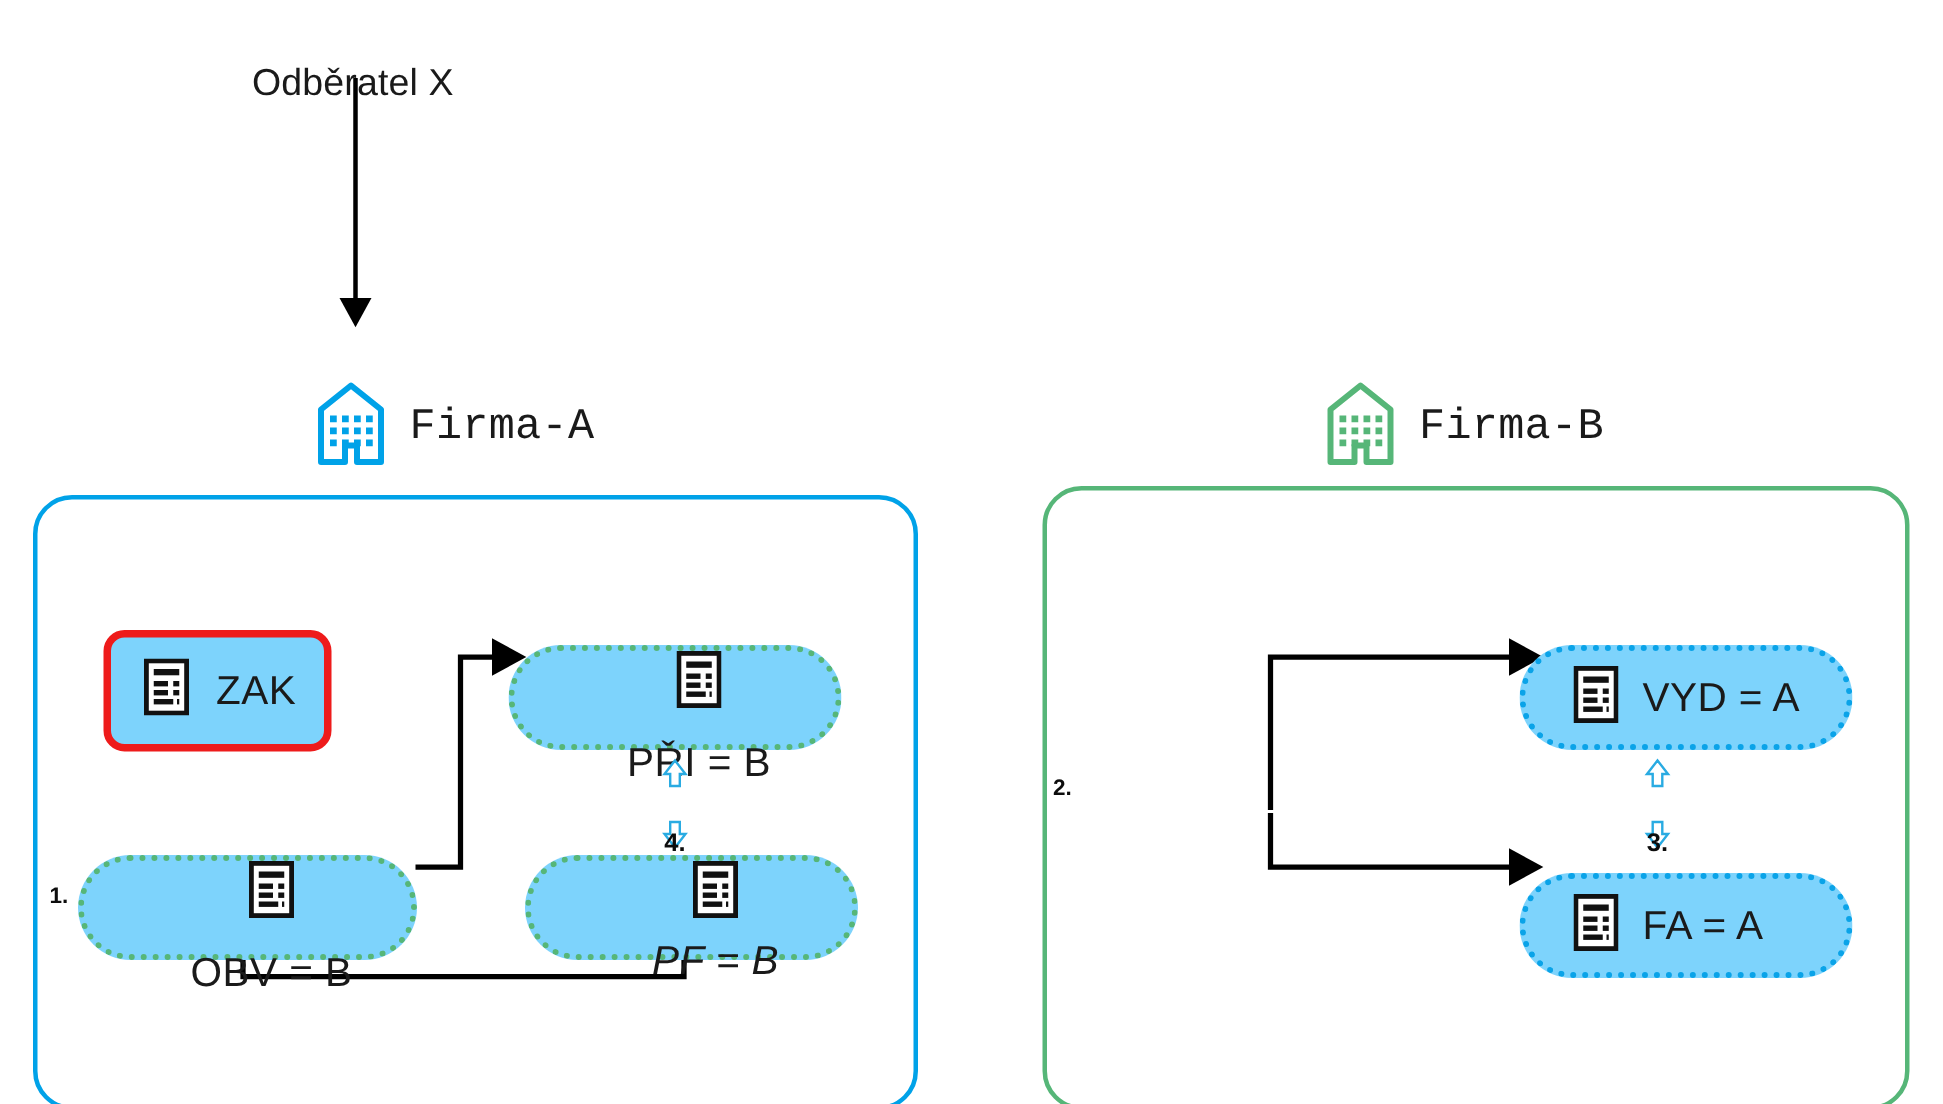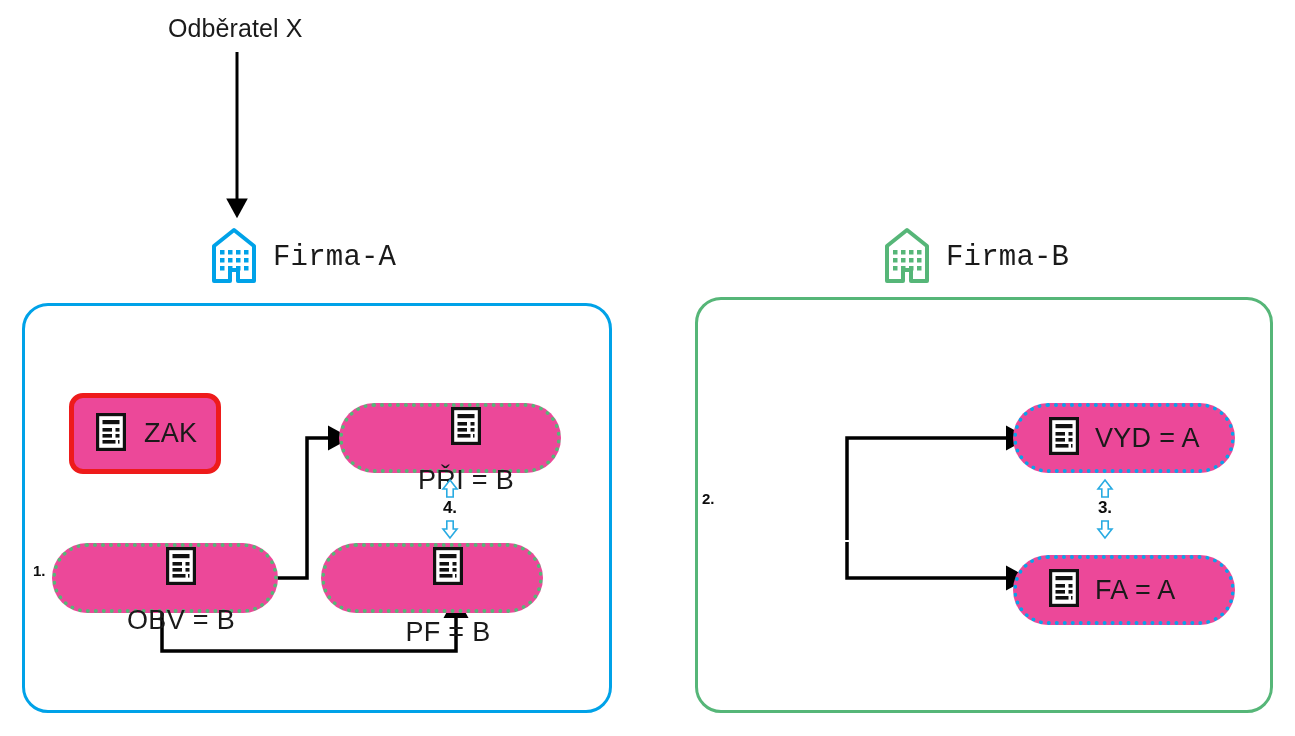--- a/index.html
+++ b/index.html
@@ -13,21 +13,21 @@
     height: 736px;
     position: relative;
     overflow: hidden;
   }
   #stage {
     position: absolute;
     left: 0; top: 0;
     width: 1295px;
     height: 736px;
   }
-  .abs { position: absolute; }
+  .abs { position: absolute; margin-top: 27px; }
 
   
   .customer-label {
     left: 168px;
     top: 14px;
     font-size: 25px;
     color: #1a1a1a;
     white-space: nowrap;
     letter-spacing: 0.1px;
   }
@@ -54,21 +54,21 @@
     box-sizing: border-box;
   }
   .panel-a { border: 3px solid #00a2e8; }
   .panel-b { border: 3px solid #56b678; }
 
   
   .node {
     box-sizing: border-box;
     display: flex;
     align-items: center;
-    background: #ec4899;
+    background: #7dd3fc;
   }
   .node-pill {
     border-radius: 999px;
     border: 4px dotted transparent;
   }
   .node-dotted-green {
     border: 4px dotted #56b678;
     flex-direction: column;
   }
   .node-dotted-blue {
@@ -234,21 +234,21 @@
         <rect x="19.5" y="15" width="4" height="3.6" fill="#111111"></rect>
         <rect x="6.5" y="21" width="9.5" height="3.6" fill="#111111"></rect>
         <rect x="19.5" y="21" width="4" height="3.6" fill="#111111"></rect>
         <rect x="6.5" y="27" width="13" height="3.6" fill="#111111"></rect>
         <rect x="22" y="27" width="1.5" height="3.6" fill="#111111"></rect>
       </svg>
     </span>
     <span class="node-label">PŘI = B</span>
   </div>
 
-  <div class="abs node node-pill node-dotted-green" style="left:321px; top:543px; width:222px; height:70px; padding-left:32px; gap:28px;">
+  <div class="abs node node-pill node-dotted-green" style="left:350px; top:543px; width:222px; height:70px; padding-left:32px; gap:8px;font-style:italic;">
     <span class="doc-icon">
       <svg width="30" height="38" viewBox="0 0 30 38">
         <rect x="1.6" y="1.6" width="26.8" height="34.8" fill="#ffffff" stroke="#111111" stroke-width="3.2"></rect>
         <rect x="6.5" y="7" width="17" height="4.2" fill="#111111"></rect>
         <rect x="6.5" y="15" width="9.5" height="3.6" fill="#111111"></rect>
         <rect x="19.5" y="15" width="4" height="3.6" fill="#111111"></rect>
         <rect x="6.5" y="21" width="9.5" height="3.6" fill="#111111"></rect>
         <rect x="19.5" y="21" width="4" height="3.6" fill="#111111"></rect>
         <rect x="6.5" y="27" width="13" height="3.6" fill="#111111"></rect>
         <rect x="22" y="27" width="1.5" height="3.6" fill="#111111"></rect>

